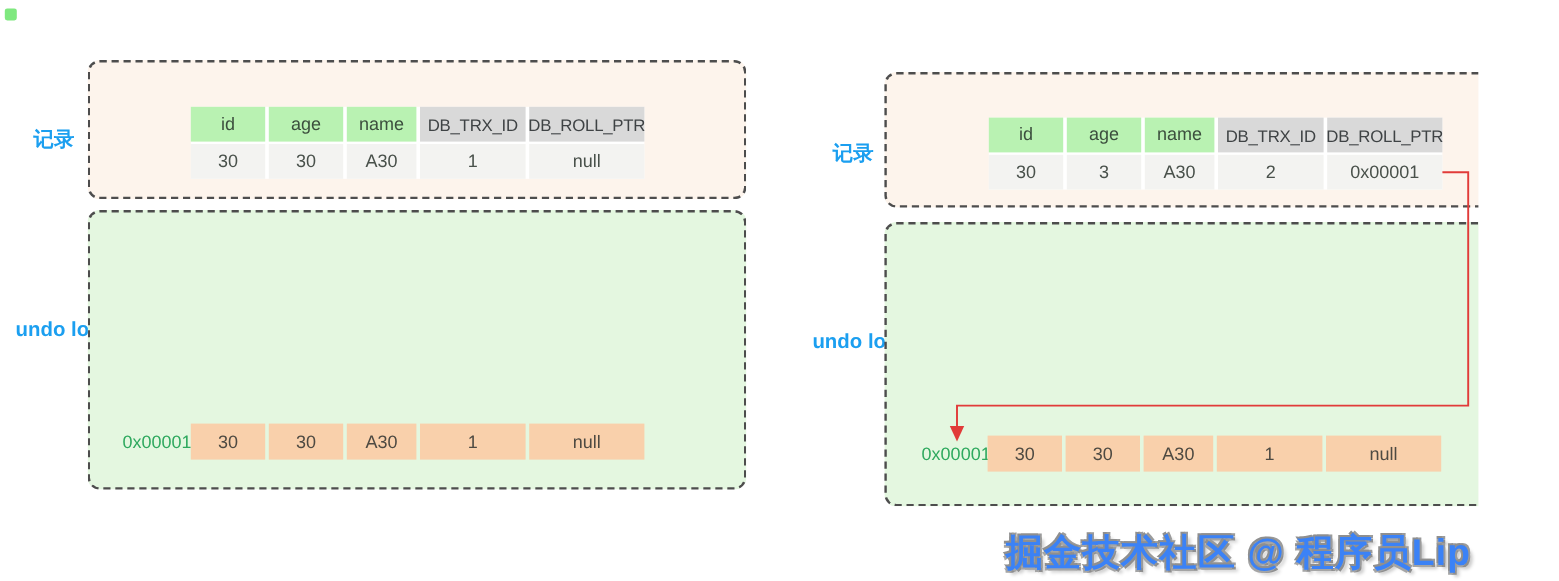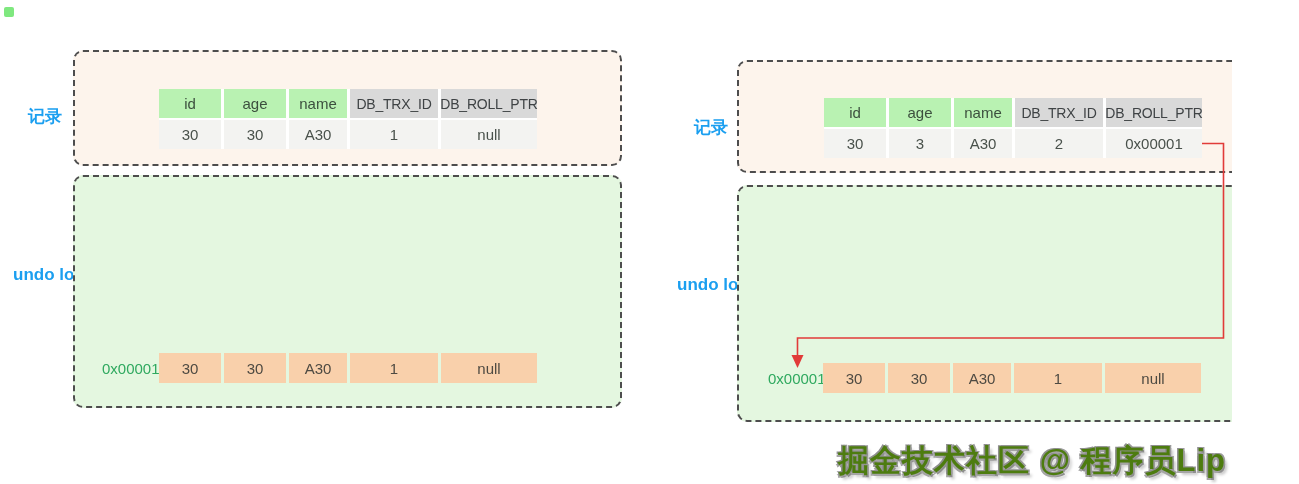--- a/index.html
+++ b/index.html
@@ -67,21 +67,21 @@
     font-size: 15px;
     white-space: nowrap;
   }
   .arrow-svg { left:0; top:0; pointer-events:none; }
   .watermark {
     right: 6px;
     top: 440px;
     font-size: 31px;
     font-weight: bold;
     letter-spacing: 1px;
-    color: #4d7c0f;
+    color: #3b82f6;
     white-space: nowrap;
     text-shadow:
       -1.5px -1.5px 0 #8f8f8f,
        1.5px -1.5px 0 #9b9b9b,
       -1.5px  1.5px 0 #a5a5a5,
        1.5px  1.5px 0 #8f8f8f,
        3.5px  3.5px 3px #c9c9c9;
   }
 </style>
 </head>

